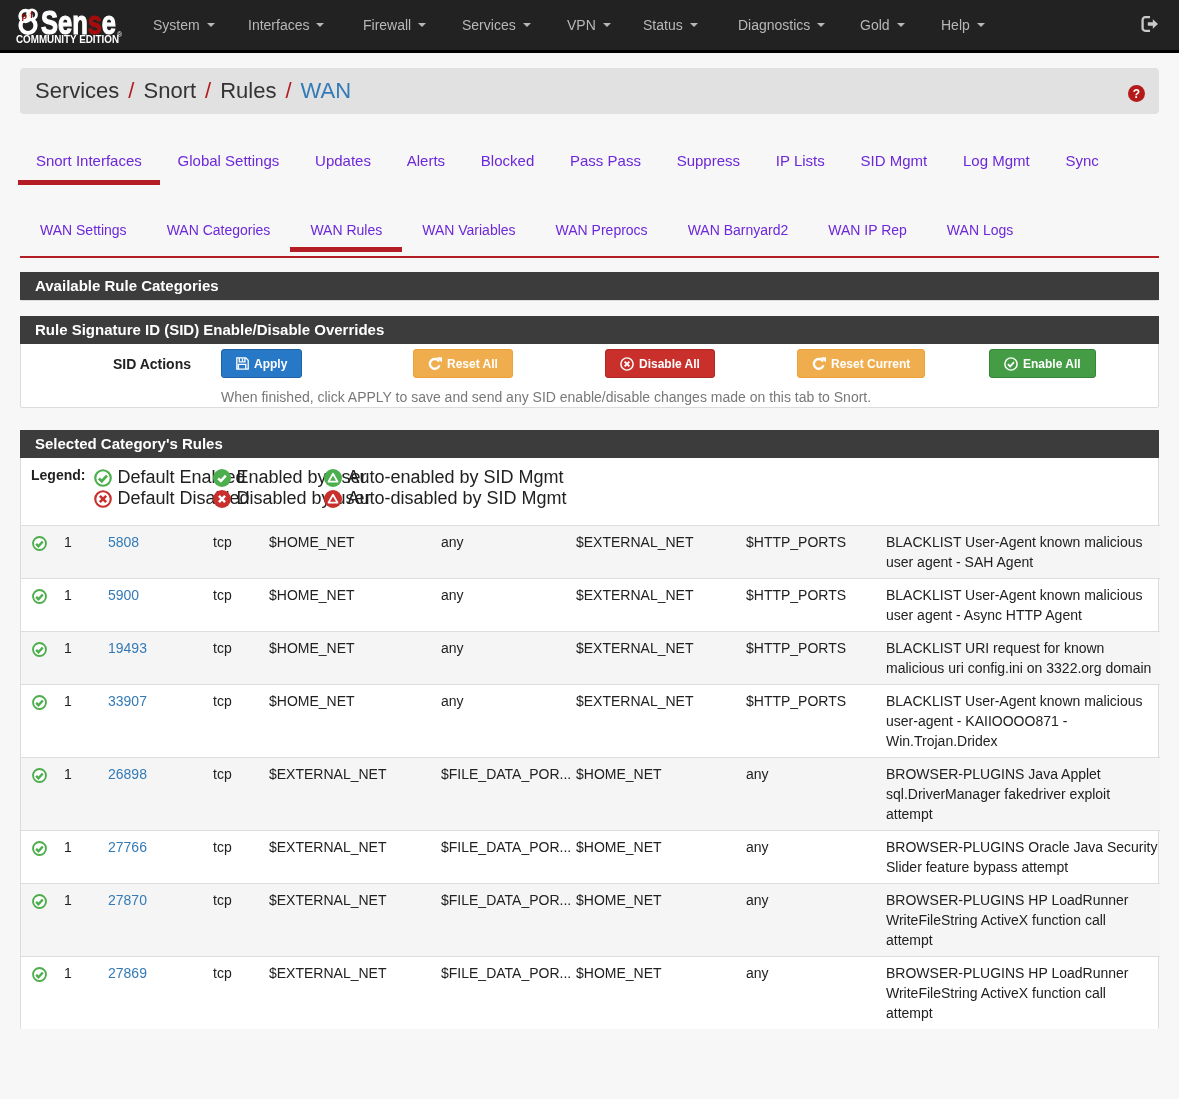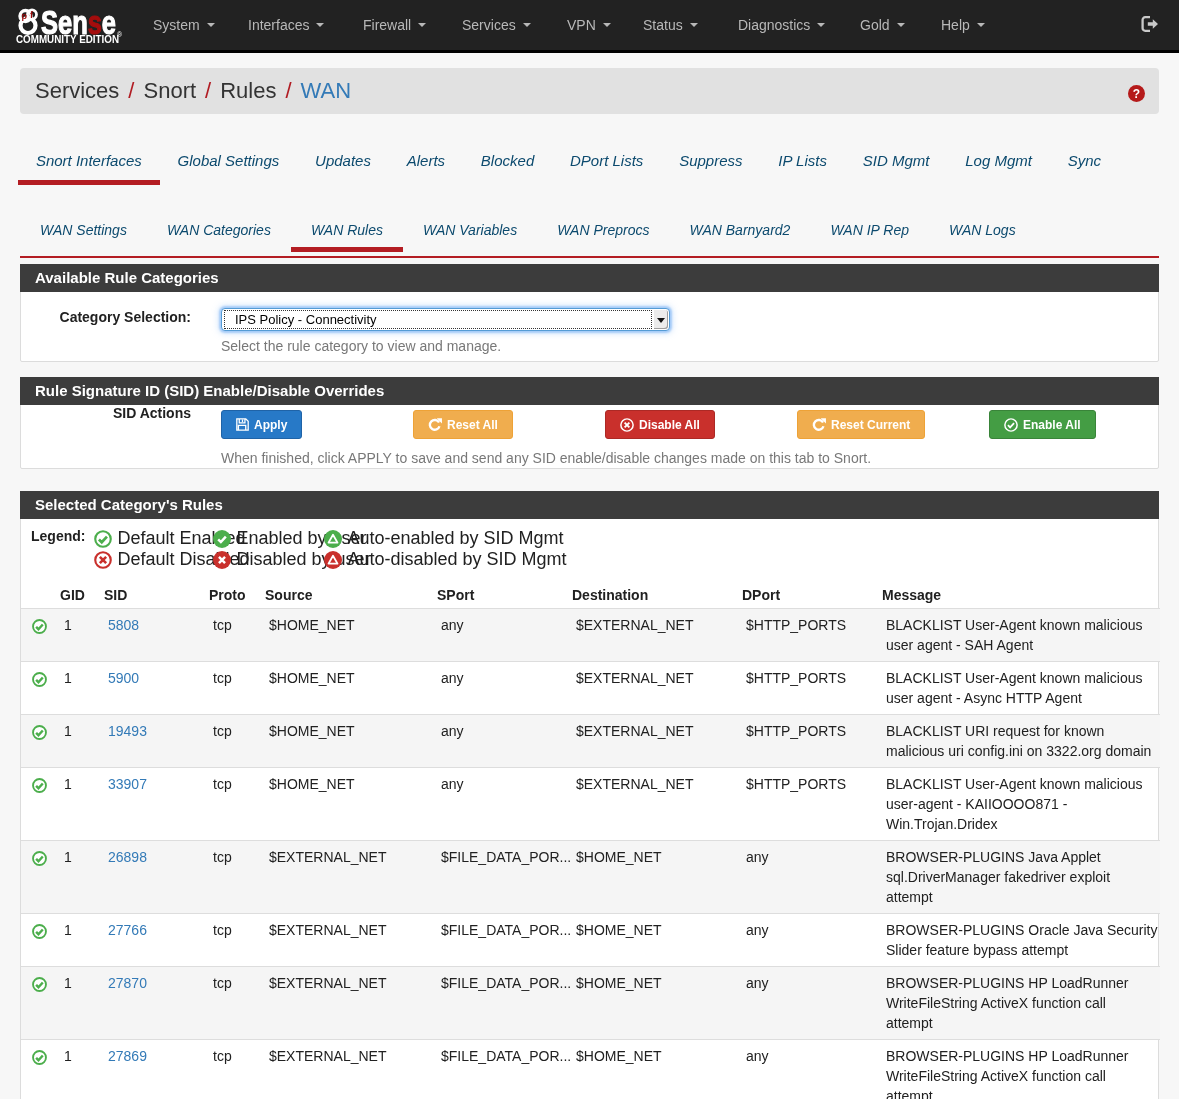--- a/index.html
+++ b/index.html
@@ -50,25 +50,24 @@
 }
 .breadcrumb .sep { color:#b11b22; margin:0 9px; }
 .breadcrumb .active { color:#337ab7; }
 .bc-help { position:absolute; right:14px; top:14px; }
 
 .tabs { margin:0; padding:0; list-style:none; display:flex; position:relative; }
 .tabs li { position:relative; }
 .tabs li a {
   display:block;
   padding:10px 19px 9px;
-  color:#0c4a6e;
+  color:#6d28d9;
   text-decoration:none;
   line-height:20px;
   font-size:14px;
-  font-style:italic;
 }
 .tabs1 { margin-top:27px; margin-left:-2px; }
 .tabs1 li a { font-size:15px; padding:10px 17.9px 9px; }
 .tabs1 li.active::after {
   content:""; position:absolute; left:0; right:0; bottom:-5px; height:5px; background:#b41d23;
 }
 .tabs2 { margin-top:30px; border-bottom:2px solid #b41d23; padding-bottom:7px; }
 .tabs2 li a { padding:10px 20px 9px; }
 .tabs2 li.active::after {
   content:""; position:absolute; left:0; right:0; bottom:-3px; height:5px; background:#b41d23;
@@ -84,21 +83,21 @@
 .panel-heading {
   background:#3c3c3c;
   color:#fff;
   font-weight:bold;
   font-size:15px;
   height:28px;
   line-height:28px;
   padding:0 15px;
   margin:-1px -1px 0 -1px;
 }
-.panel1 { margin-top:6px; }
+.panel1 { margin-top:14px; }
 
 .form-row { display:flex; }
 .form-label {
   flex:none;
   width:180px;
   text-align:right;
   font-weight:bold;
   padding-right:10px;
 }
 .form-content { margin-left:20px; flex:none; }
@@ -238,21 +237,21 @@
     <li>
         <a>Updates</a>
       </li>
     <li>
         <a>Alerts</a>
       </li>
     <li>
         <a>Blocked</a>
       </li>
     <li>
-        <a>DPort Lists</a>
+        <a>Pass Pass</a>
       </li>
     <li>
         <a>Suppress</a>
       </li>
     <li>
         <a>IP Lists</a>
       </li>
     <li>
         <a>SID Mgmt</a>
       </li>
@@ -286,40 +285,27 @@
     <li>
         <a>WAN IP Rep</a>
       </li>
     <li>
         <a>WAN Logs</a>
       </li>
   </ul>
 
   <div class="panel panel1">
     <div class="panel-heading">Available Rule Categories</div>
-    <div class="panel-body">
-      <div class="form-row">
-        <div class="form-label" style="padding-top:17px">Category Selection:</div>
-        <div class="form-content">
-          <div class="selectbox">
-            <div class="dotted"></div>
-            <div class="sel-text">IPS Policy - Connectivity</div>
-            <div class="arrowbtn"></div>
-          </div>
-          <div class="help-text">Select the rule category to view and manage.</div>
-        </div>
-      </div>
-    </div>
   </div>
 
   <div class="panel" style="margin-bottom:22px">
     <div class="panel-heading">Rule Signature ID (SID) Enable/Disable Overrides</div>
     <div class="panel-body">
       <div class="form-row">
-        <div class="form-label" style="padding-top:0">SID Actions</div>
+        <div class="form-label" style="padding-top:12px">SID Actions</div>
         <div class="form-content">
           <div class="btnrow">
             <div><button class="btn btn-primary">
               <svg width="13" height="13" viewBox="0 0 16 16">
                     <path d="M1 1 h11 l3 3 v11 h-14 z M4 1 v5 h7 v-5 M8 2 v3 M3 15 v-6 h9 v6" stroke="#fff" stroke-width="1.6" fill="none"></path>
                   </svg>
               Apply</button></div>
             <div><button class="btn btn-warning">
               <svg width="14" height="14" viewBox="0 0 16 16">
                     <path d="M12.6 5.1 A5.6 5.6 0 1 0 13.1 9.4" stroke="#fff" stroke-width="2.7" fill="none"></path>
@@ -389,31 +375,20 @@
           <col style="width:44px">
           <col style="width:105px">
         <col style="width:56px">
           <col style="width:172px">
           <col style="width:135px">
         <col style="width:170px">
           <col style="width:140px">
           <col style="width:286px">
       </colgroup>
       <tbody>
-          <tr>
-        <th style="border-top:none"></th>
-            <th>GID</th>
-            <th>SID</th>
-            <th>Proto</th>
-            <th>Source</th>
-            <th>SPort</th>
-            <th>Destination</th>
-            <th>DPort</th>
-            <th>Message</th>
-      </tr>
       <tr class="odd">
         <td class="ic"><svg width="15" height="15" viewBox="0 0 16 16">
                 <circle cx="8" cy="8" r="6.9" stroke="#4cae4c" stroke-width="2" fill="#fff"></circle>
                 <path d="M4.4 8.4 l2.5 2.5 4.6-5" stroke="#4cae4c" stroke-width="2.6" fill="none"></path>
               </svg></td>
         <td>1</td>
             <td><a>5808</a></td>
             <td>tcp</td>
             <td>$HOME_NET</td>
             <td>any</td>

